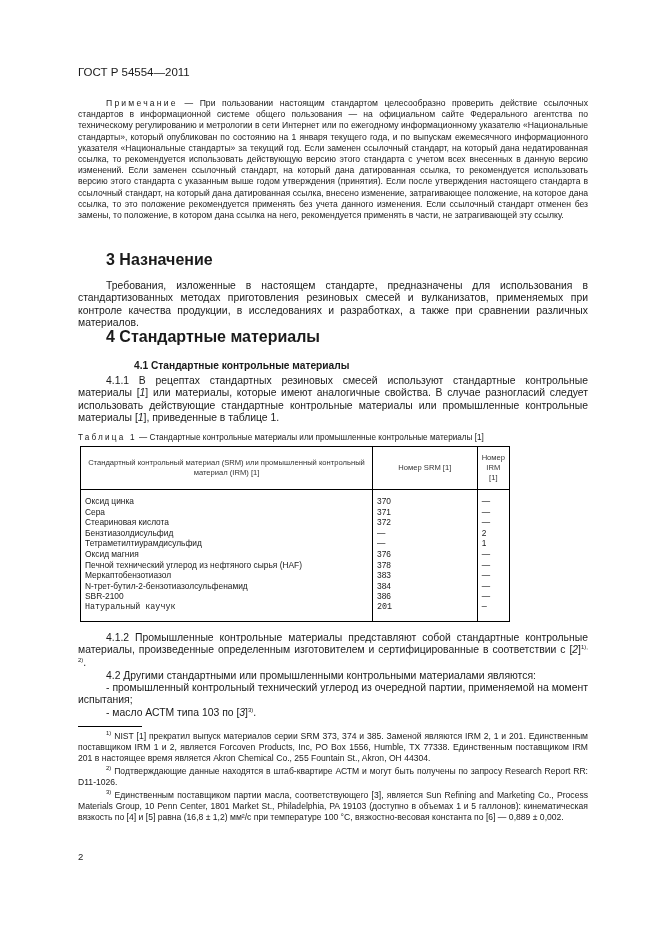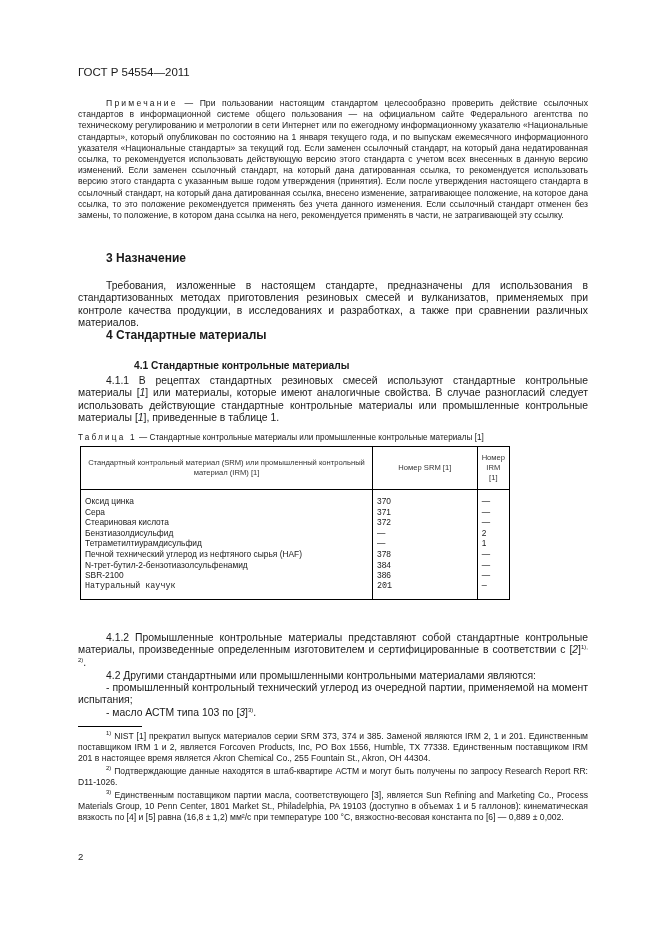--- a/index.html
+++ b/index.html
@@ -2,21 +2,21 @@
 <html><head>
 <meta charset="utf-8">
 <style>
   html, body { margin: 0; padding: 0; background: #ffffff; }
   body { width: 661px; height: 936px; position: relative; overflow: hidden;
          font-family: "Liberation Sans", sans-serif; color: #1a1a1a; }
   .page { position: absolute; left: 78px; top: 0; width: 510px; }
   .doc-id { position: absolute; top: 66px; left: 0; font-weight: normal; font-size: 11.5px; }
   .note { position: absolute; top: 98px; left: 0; width: 510px; font-size: 8.6px; line-height: 11.2px; text-align: justify; text-indent: 28px; }
   .spaced { letter-spacing: 2.2px; }
-  .h2 { position: absolute; left: 28px; font-weight: bold; font-size: 12px; }
+  .h2 { position: absolute; left: 28px; font-weight: bold; font-size: 16px; }
   .body-p { position: absolute; left: 0; width: 510px; font-size: 10.4px; line-height: 12.4px; text-align: justify; text-indent: 28px; }
   .h3 { position: absolute; left: 28px; font-weight: bold; font-size: 10.2px; margin-left: 28px; }
   .tcap { position: absolute; left: 0; top: 433px; font-size: 8.2px; }
   table.t1 { position: absolute; left: 2px; top: 446px; width: 430px; border-collapse: collapse; font-size: 8.4px; }
   table.t1 th { font-weight: normal; font-size: 7.6px; color: #333; border: 1px solid #000; padding: 6px 4px; height: 22px; line-height: 10px; }
   table.t1 td { padding: 0 4px; line-height: 10.6px; border-left: 1px solid #000; border-right: 1px solid #000; }
   table.t1 tbody tr:first-child td { padding-top: 6px; margin-top: 36px; }
   table.t1 tbody tr:last-child td { border-bottom: 1px solid #000; padding-bottom: 8px; font-family: Liberation Mono, monospace; }
   table.t1 td.c { text-align: left; }
   .fn-rule { position: absolute; left: 0; top: 726px; width: 64px; border-top: 1px solid #000; }
@@ -72,22 +72,32 @@
           <td>Бензтиазолдисульфид</td>
           <td class="c">—</td>
           <td class="c">2</td>
         </tr>
         <tr>
           <td>Тетраметилтиурамдисульфид</td>
           <td class="c">—</td>
           <td class="c">1</td>
         </tr>
         <tr>
+          <td>Оксид магния</td>
+          <td class="c">376</td>
+          <td class="c">—</td>
+        </tr>
+        <tr>
           <td>Печной технический углерод из нефтяного сырья (HAF)</td>
           <td class="c">378</td>
+          <td class="c">—</td>
+        </tr>
+        <tr>
+          <td>Меркаптобензотиазол</td>
+          <td class="c">383</td>
           <td class="c">—</td>
         </tr>
         <tr>
           <td>N-трет-бутил-2-бензотиазолсульфенамид</td>
           <td class="c">384</td>
           <td class="c">—</td>
         </tr>
         <tr>
           <td>SBR-2100</td>
           <td class="c">386</td>

